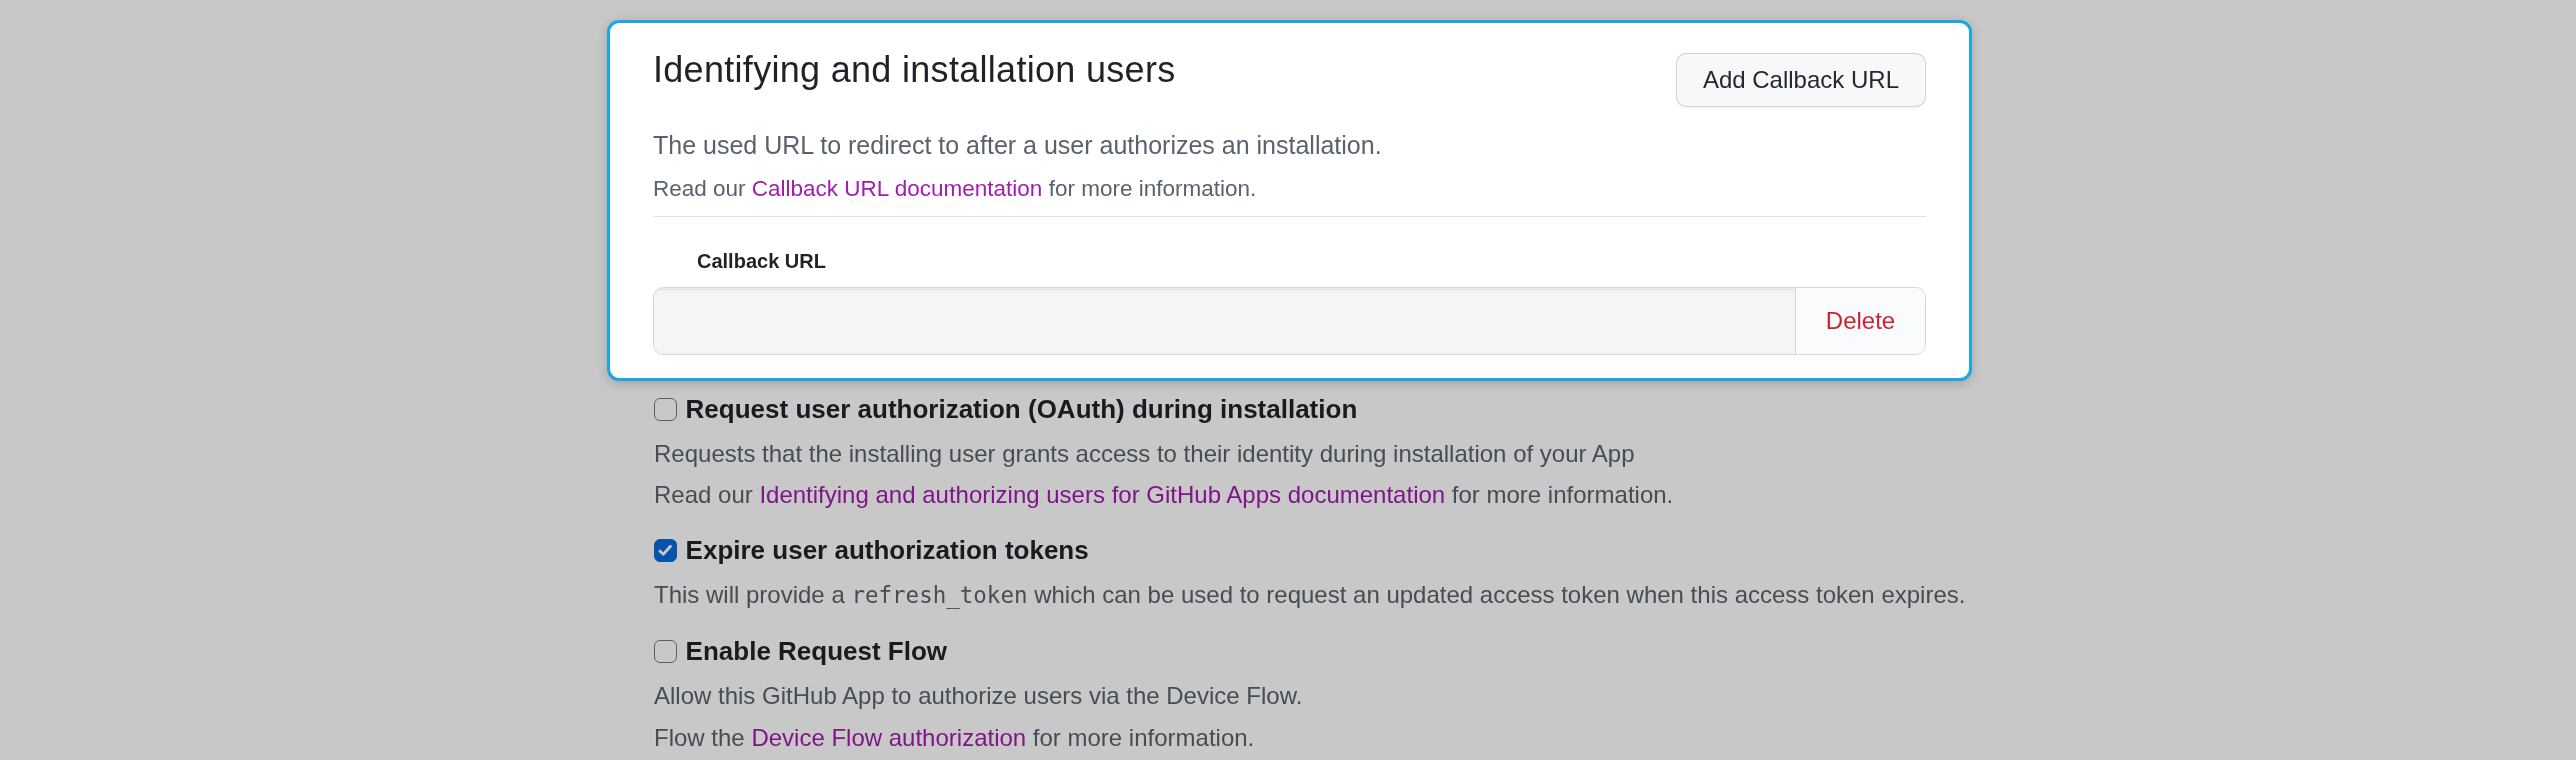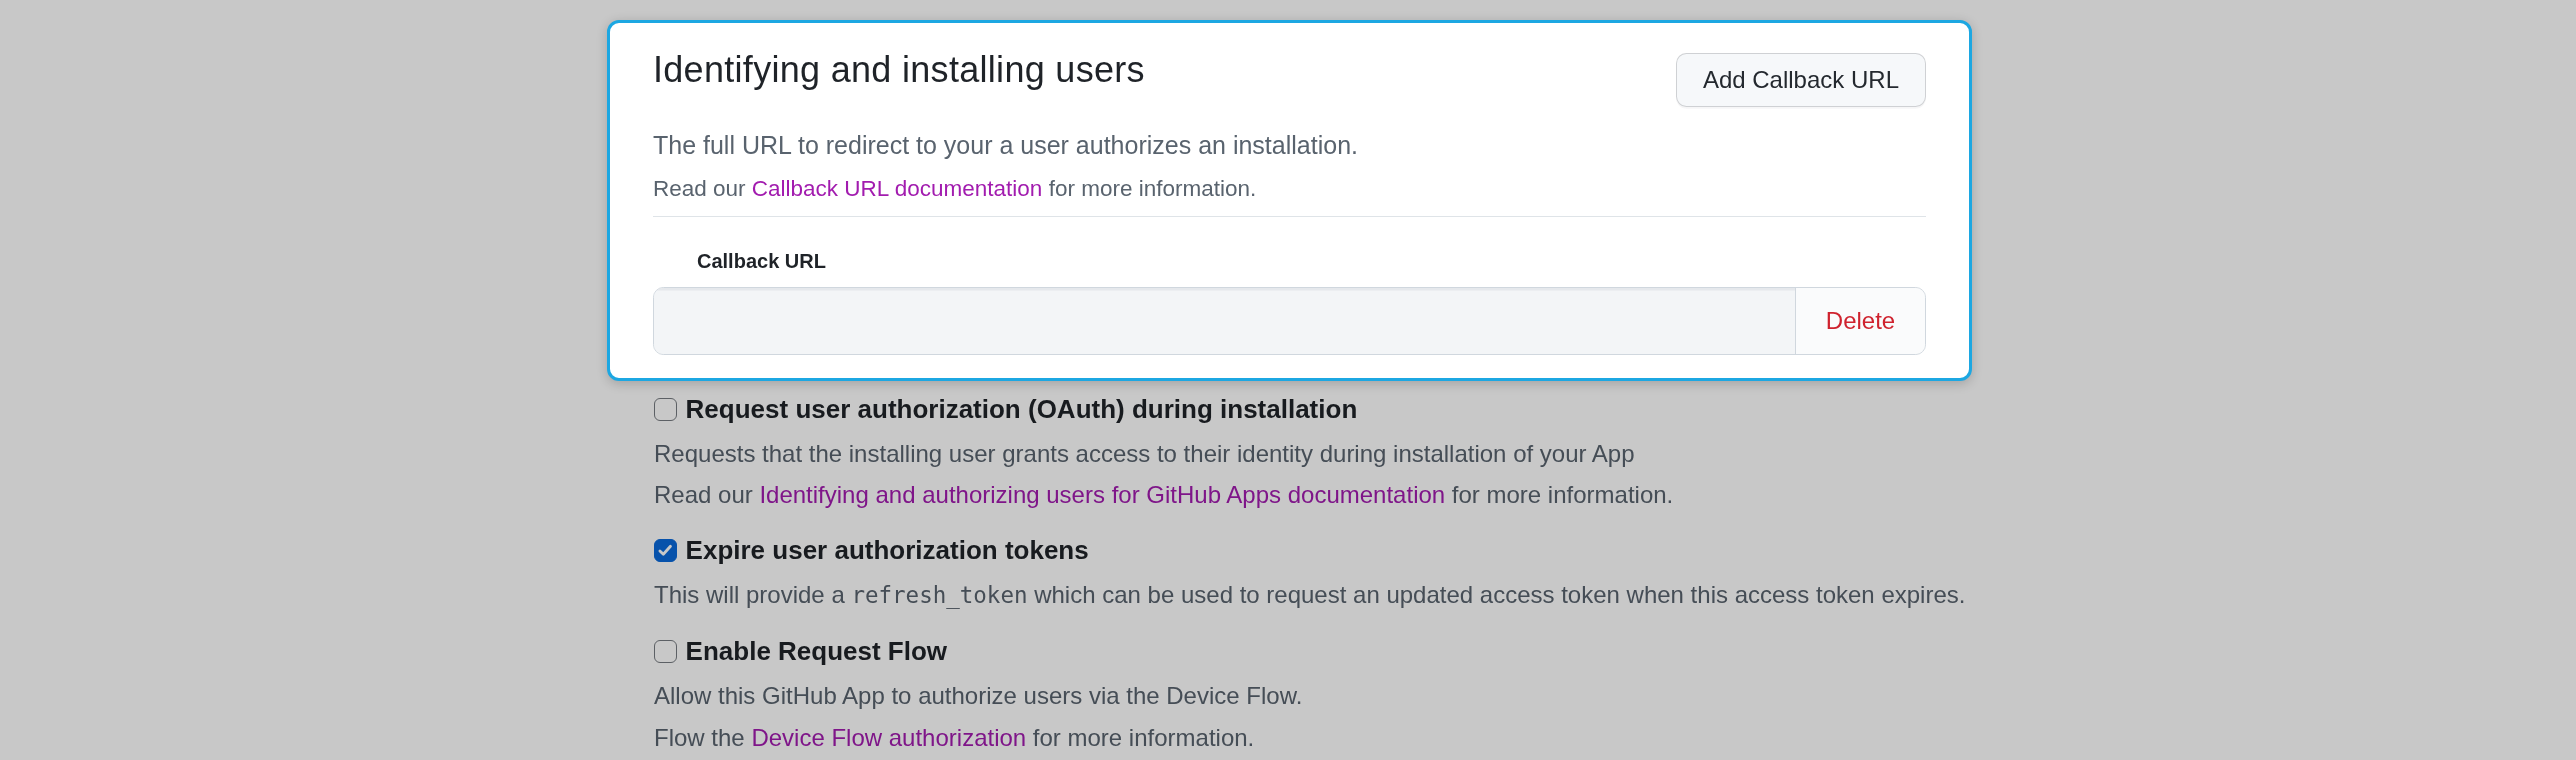--- a/index.html
+++ b/index.html
@@ -90,24 +90,24 @@
 </style>
 </head>
 <body>
 
 <div class="page">
 
   <div class="content">
 
     <section class="card">
       <div class="card-header">
-        <h2 class="card-title">Identifying and installing users</h2>
+        <h2 class="card-title">Identifying and installation users</h2>
         <button class="add-btn">Add Callback URL</button>
       </div>
-      <p class="card-desc">The full URL to redirect to your a user authorizes an installation.</p>
+      <p class="card-desc">The used URL to redirect to after a user authorizes an installation.</p>
       <p class="card-note"><span>Read our </span><a class="link">Callback URL documentation</a><span> for more information.</span></p>
       <hr class="divider">
       <div class="field-label">Callback URL</div>
       <div class="input-group">
         <input class="url-input" type="text" value="" style="">
         <button class="delete-btn">Delete</button>
       </div>
     </section>
 
     <div class="options">

